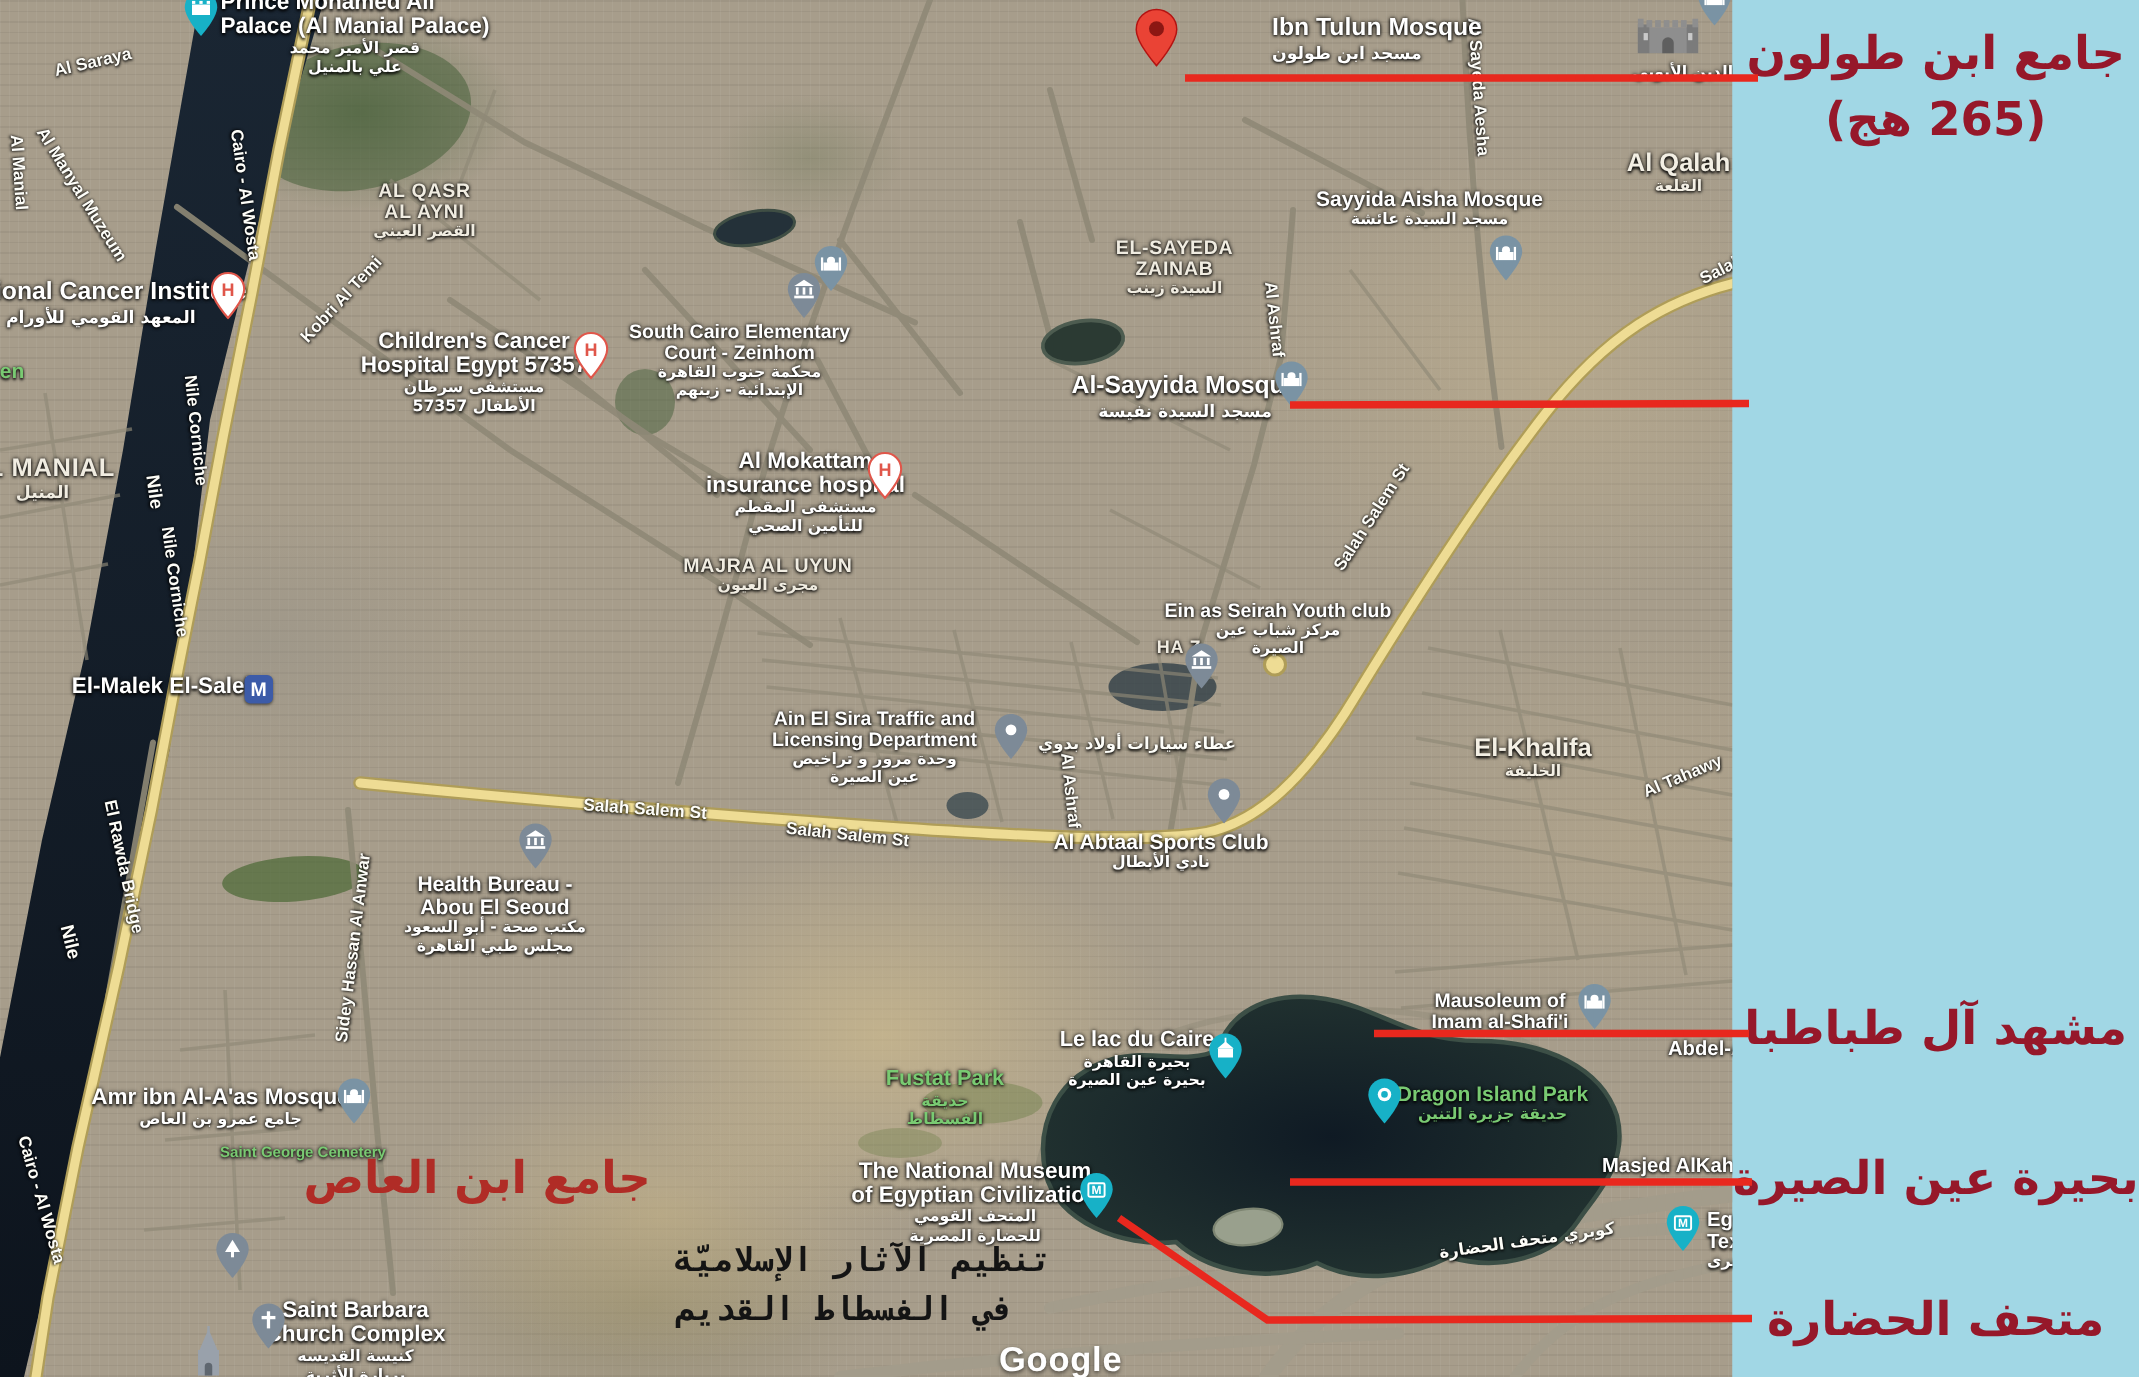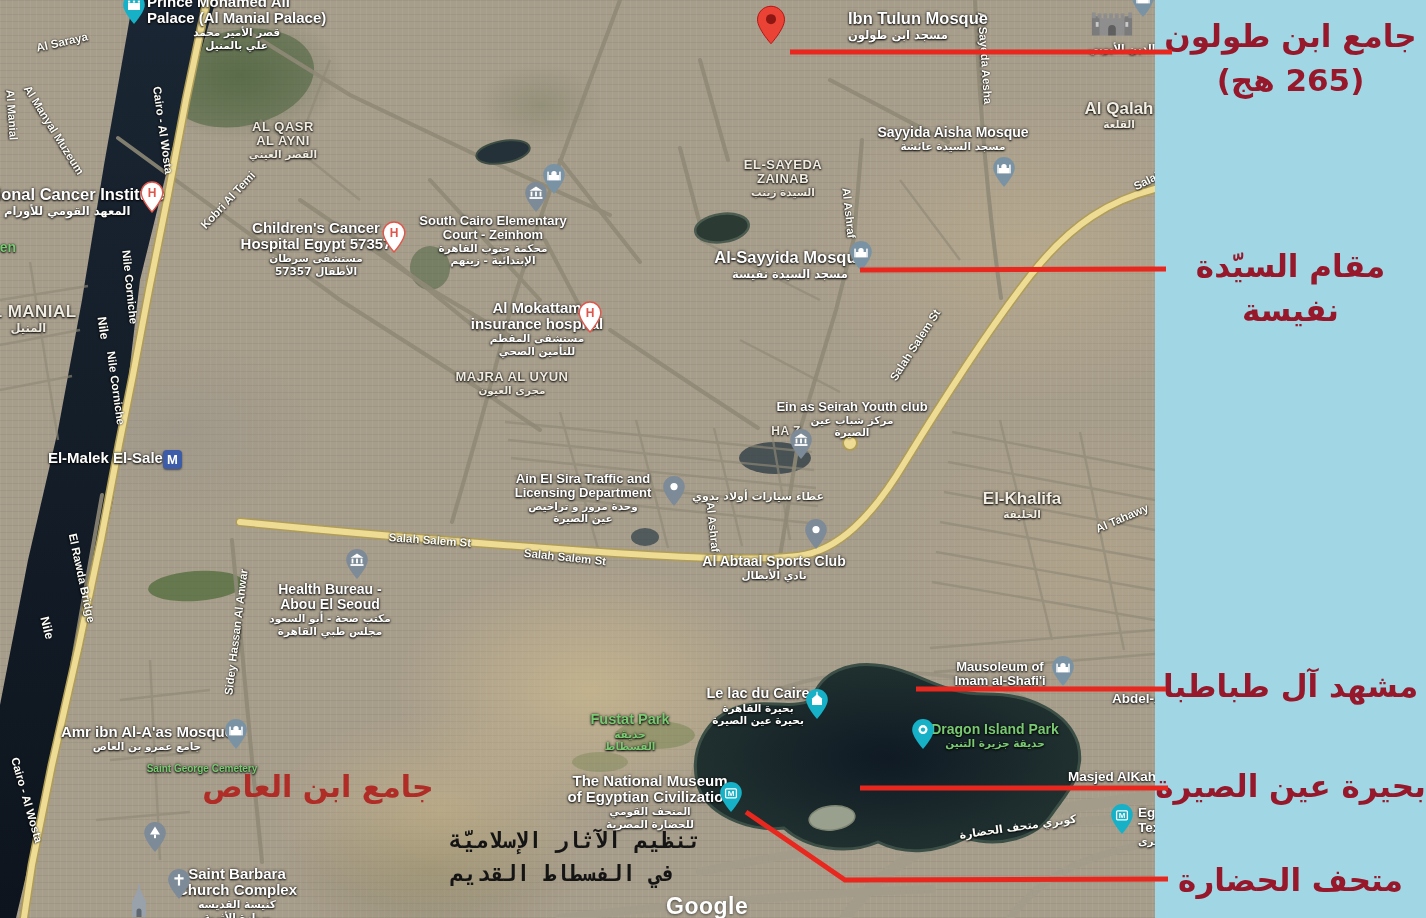--- a/index.html
+++ b/index.html
@@ -507,23 +507,20 @@
     <div class="blk-ov" style="left:575px;top:841px">تنظيم الآثار الإسلاميّة</div>
     <div class="blk-ov" style="left:563px;top:874px">في الفسطاط القديم</div>
     <div class="glogo">Google</div>
   </div>
 
   <div class="panel">
     <div class="ann" style="top:14px">
       <div>جامع ابن طولون</div>
       <div>(265 هج)</div>
     </div>
-    <div class="ann" style="top:244px">
-      <div>مقام السيّدة نفيسة</div>
-    </div>
     <div class="ann" style="top:664px">
       <div>مشهد آل طباطبا</div>
     </div>
     <div class="ann" style="top:764px">
       <div>بحيرة عين الصيرة</div>
     </div>
     <div class="ann" style="top:858px">
       <div>متحف الحضارة</div>
     </div>
   </div>

